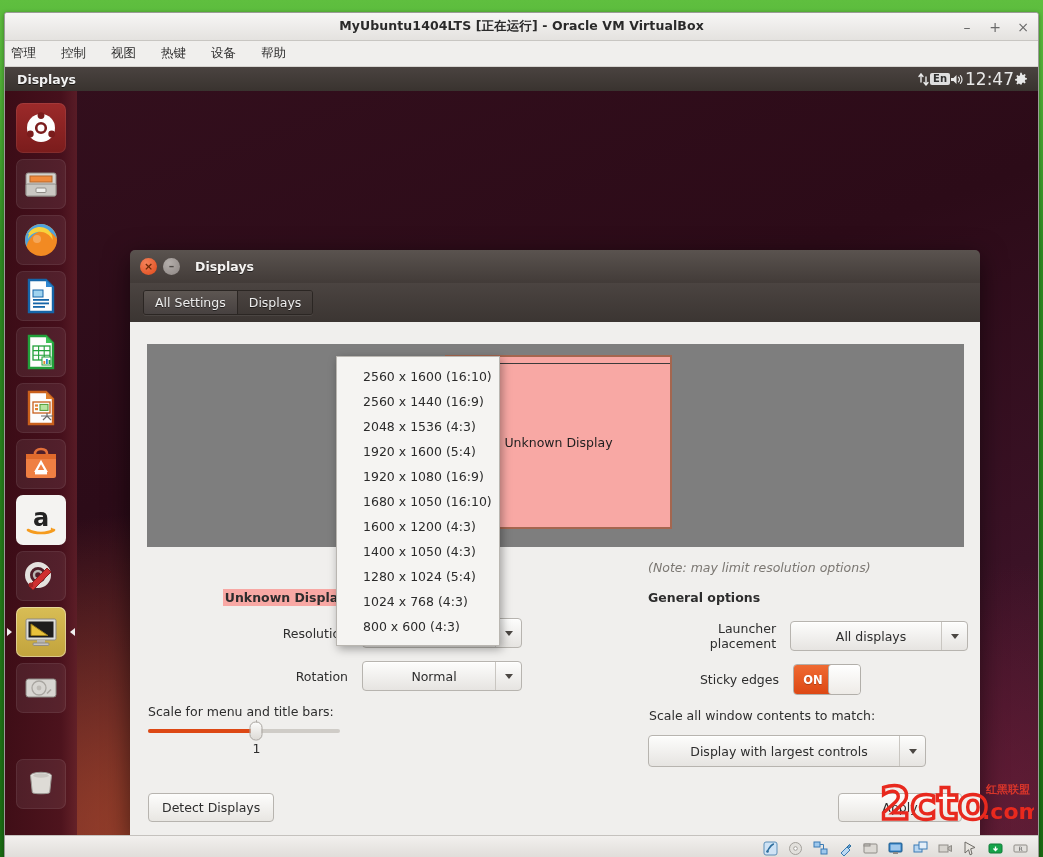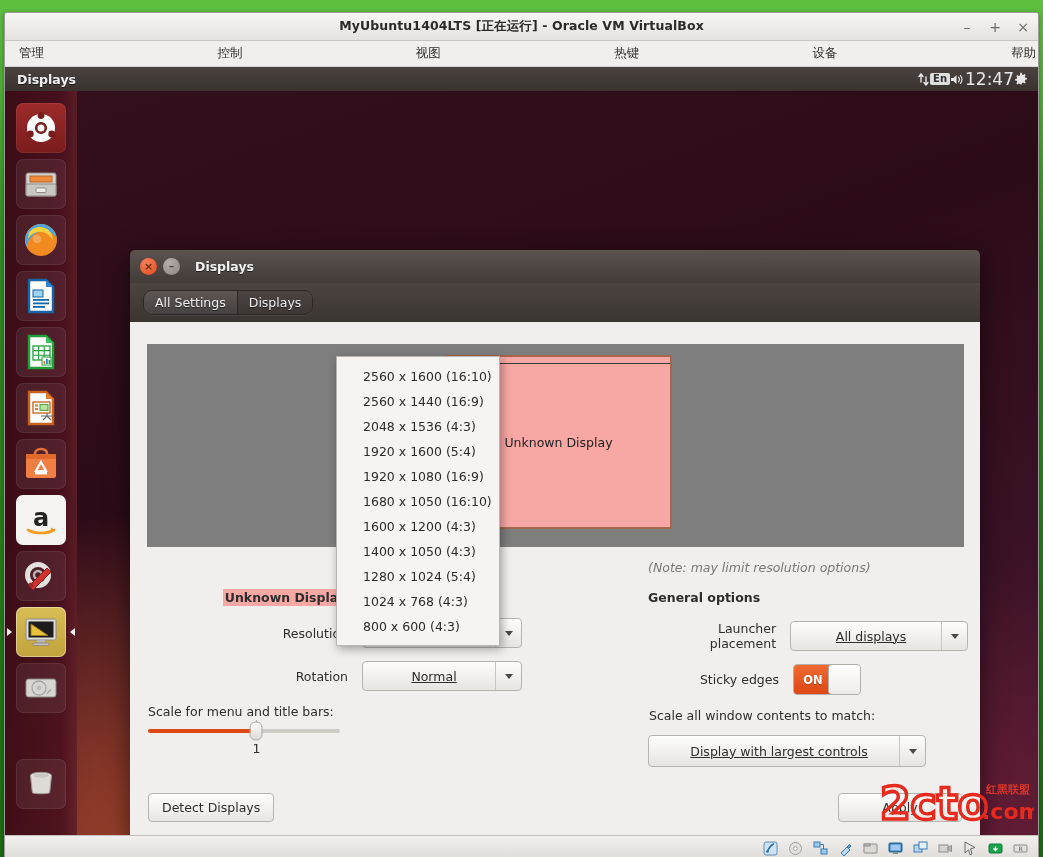--- a/index.html
+++ b/index.html
@@ -26,21 +26,21 @@
                    display: flex; align-items: center; position: relative; flex: none; }
   .vbox-title { flex: 1; text-align: center; font-size: 12.5px; font-weight: bold;
                 color: #2a2a2a; letter-spacing: .1px; }
   .wbtns { position: absolute; right: 8px; top: 0; height: 28px;
            display: flex; align-items: center; gap: 14px; }
   .wbtn { width: 14px; height: 14px; display:flex; align-items:center; justify-content:center;
           font-size: 14px; line-height: 14px; color: #6a6a6a; cursor: pointer;
           font-family: "DejaVu Sans", sans-serif; }
 
   .vbox-menubar { height: 26px; background: #f0efed; border-bottom: 1px solid #d6d4d0;
-                  display: flex; align-items: center; padding-left: 12px; gap: 21px; flex: none; justify-content: space-between; }
+                  display: flex; align-items: center; padding-left: 4px; gap: 21px; flex: none; }
   .vbox-menu-item { font-size: 12.5px; color: #2f2f2f; cursor: pointer; padding: 2px 2px; }
 
   
   .vm-screen { position: relative; flex: 1; overflow: hidden; background: #2b0a17; }
 
   
   .unity-panel { position: absolute; left: 0; top: 0; width: 100%; height: 24px;
                  background: linear-gradient(180deg,#4a4340,#39332f);
                  display: flex; align-items: center; z-index: 40; }
   .unity-panel-title { color: #f2f2f2; font-size: 12.5px; font-weight: bold;
@@ -90,21 +90,21 @@
   .dlg-btn { width: 17px; height: 17px; border-radius: 50%; cursor: pointer;
              display: flex; align-items: center; justify-content: center;
              font-size: 11px; color: #4a2307; font-weight: bold; line-height:1; }
   .dlg-btn.close { background: radial-gradient(circle at 35% 30%,#f4825a,#df4818); color:#6d2a08;}
   .dlg-btn.min { background: radial-gradient(circle at 35% 30%,#b4aeab,#8d8683); color:#4f4a47;}
   .dlg-title { color: #f5f3f1; font-size: 12.5px; font-weight: bold; margin-left: 9px;
                text-shadow: 0 1px 0 rgba(0,0,0,.55); }
 
   .dlg-toolbar { height: 39px; background: linear-gradient(180deg,#4b4441,#3b3532);
                  display: flex; align-items: center; padding-left: 13px; }
-  .tabgroup { display: flex; border-radius: 9px; overflow: hidden;
+  .tabgroup { display: flex; border-radius: 3px; overflow: hidden;
               border: 1px solid #2b2623; box-shadow: 0 1px 0 rgba(255,255,255,.07); }
   .tab { font-size: 12.5px; color: #ededed; padding: 4px 11px; cursor: pointer;
          background: linear-gradient(180deg,#5d5652,#474140);
          border-right: 1px solid #2b2623; text-shadow: 0 1px 0 rgba(0,0,0,.5); }
   .tab:last-child { border-right: none; }
   .tab.active { background: linear-gradient(180deg,#4a4340,#3e3835); }
 
   .dlg-body { background: #f0efed; height: 517px; position: relative;
               border-radius: 0 0 3px 3px; }
 
@@ -135,21 +135,21 @@
            justify-content: center; height: 30px;
            background: linear-gradient(180deg,#fdfdfc,#e6e4e1);
            border: 1px solid #b7b4af; border-radius: 4px;
            font-size: 12.5px; color: #2d2d2d; cursor: pointer;
            box-shadow: 0 1px 0 rgba(255,255,255,.8) inset; }
   .combo .arrow-cell { position: absolute; right: 0; top: 0; bottom: 0; width: 26px;
                        border-left: 1px solid #c9c6c1;
                        display: flex; align-items: center; justify-content: center; }
   .combo .arrow { width: 0; height: 0; border-left: 4px solid transparent;
                   border-right: 4px solid transparent; border-top: 5px solid #4b4743; }
-  .combo-txt { padding: 0 32px 0 16px; white-space: nowrap; text-decoration: underline; }
+  .combo-txt { padding: 0 32px 0 16px; white-space: nowrap; }
 
   .scale-label { font-size: 12.5px; color: #2d2d2d; margin: 4px 0 10px 1px; }
   .slider-wrap { position: relative; width: 192px; margin-left: 1px; }
   .slider-track { position: relative; height: 4px; background: #cfccc7; border-radius: 2px; }
   .slider-fill { position: absolute; left: 0; top: 0; height: 4px; width: 56.5%;
                  background: #dd4814; border-radius: 2px; }
   .slider-thumb { position: absolute; left: 56.5%; top: 50%;
                   transform: translate(-50%,-50%); width: 13px; height: 19px;
                   background: linear-gradient(180deg,#fbfbfa,#dedbd6);
                   border: 1px solid #a9a5a0; border-radius: 6px; cursor: pointer; }

